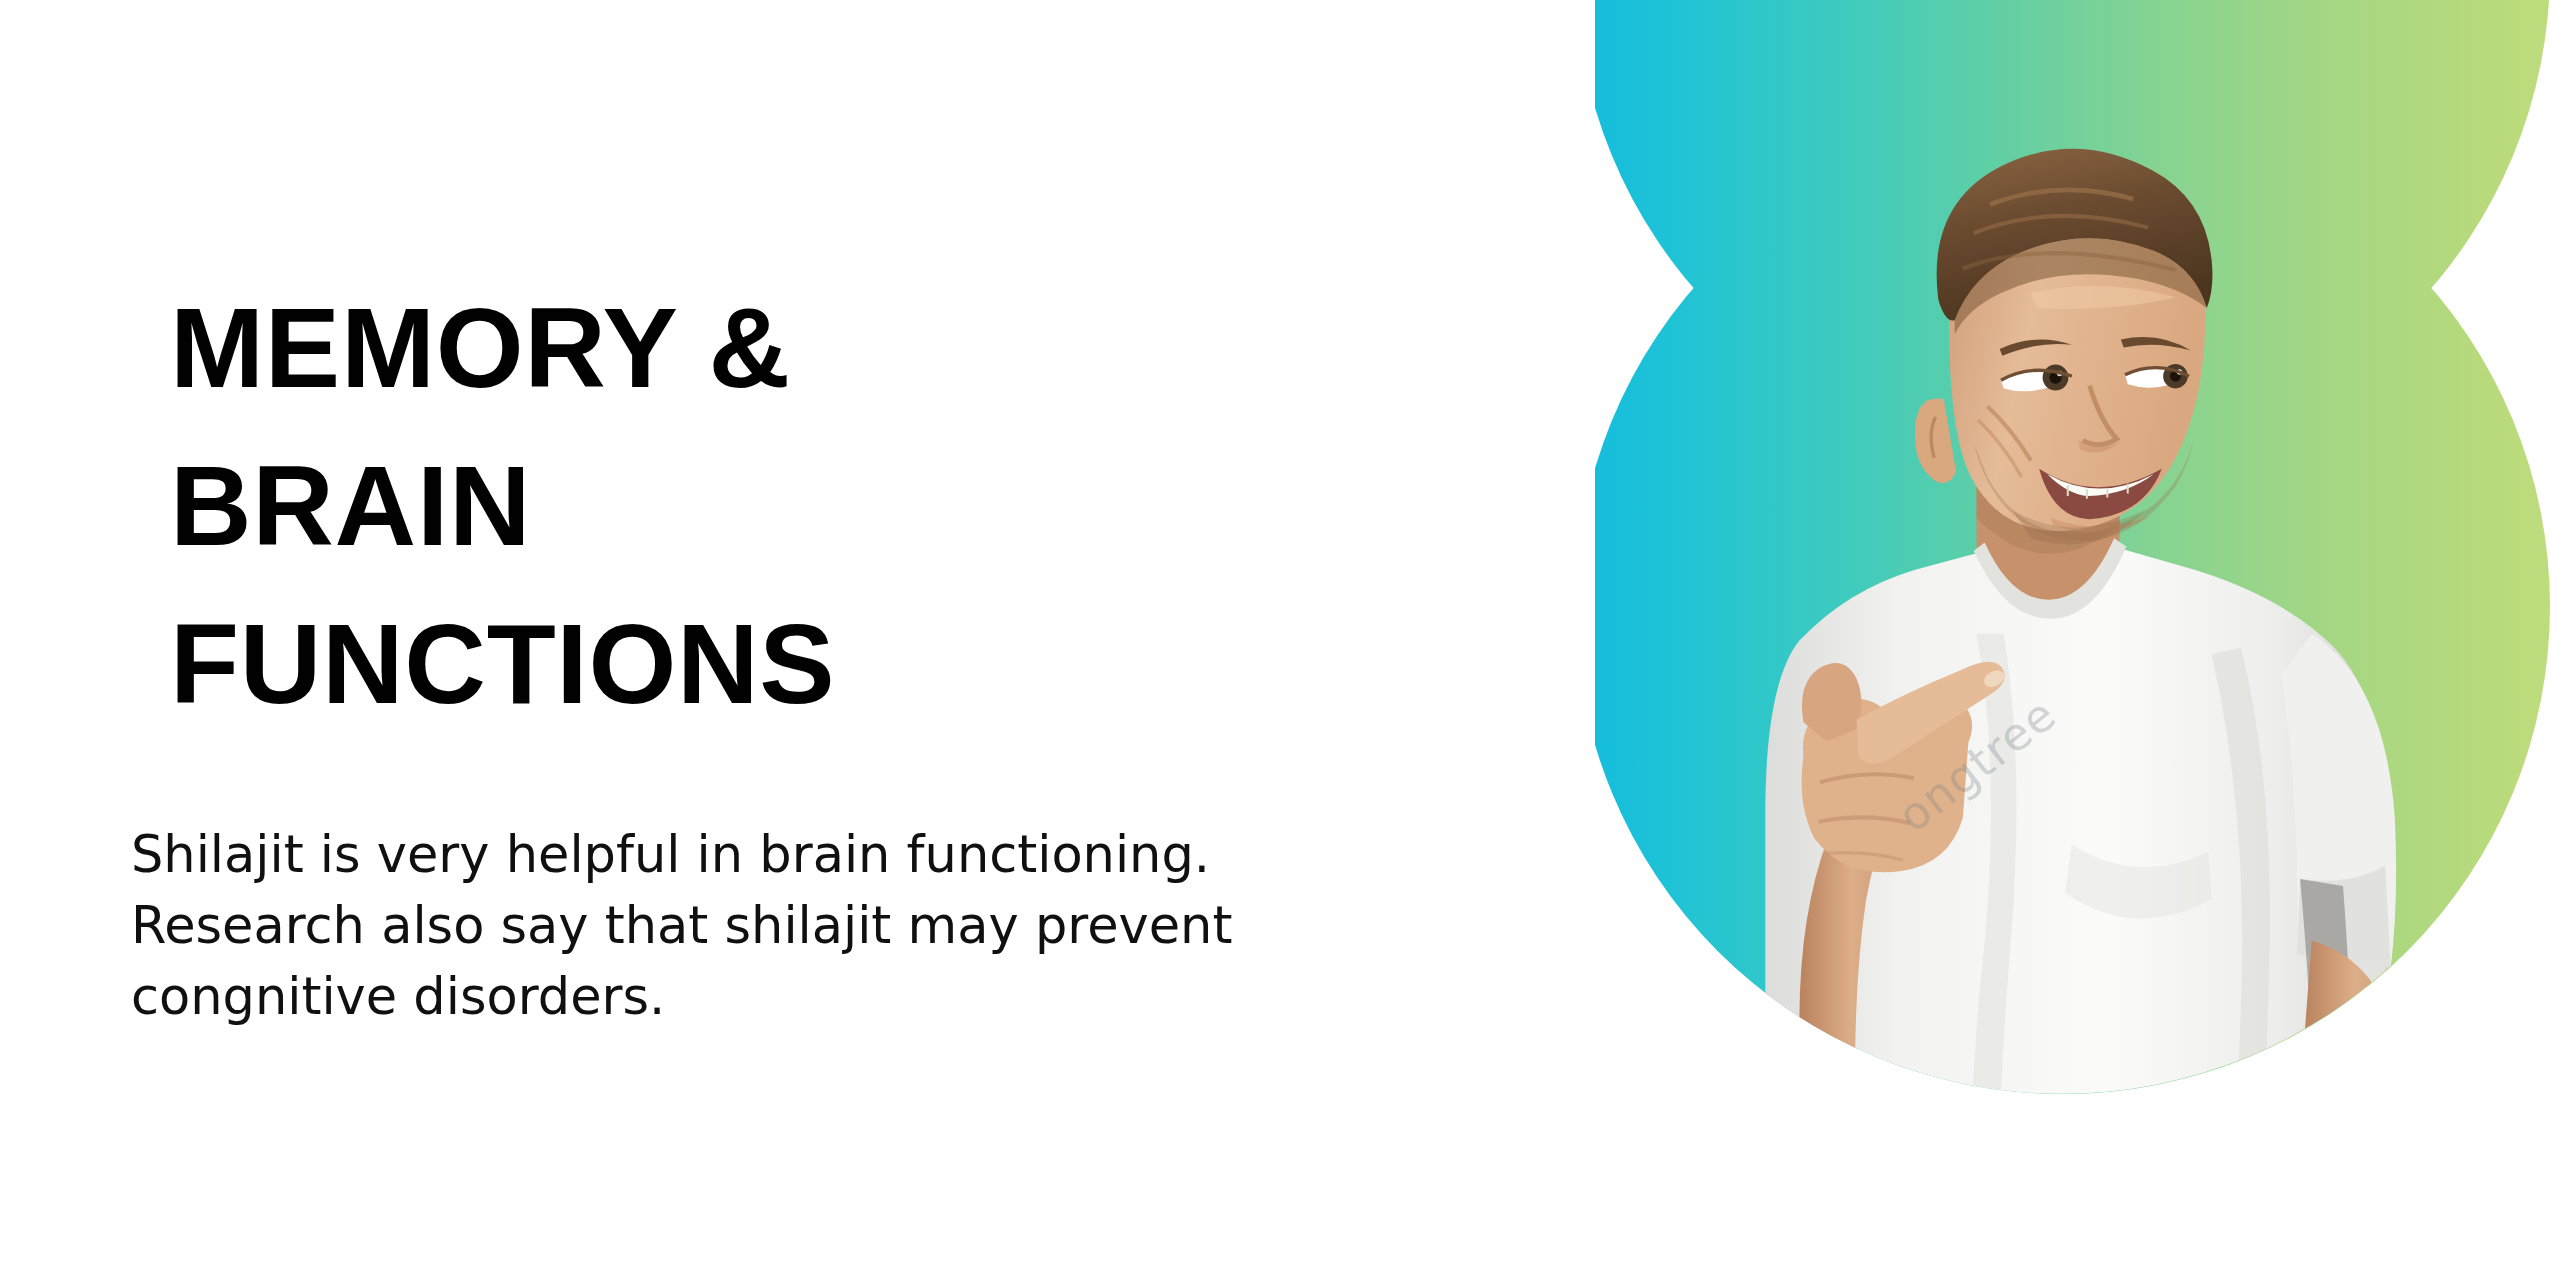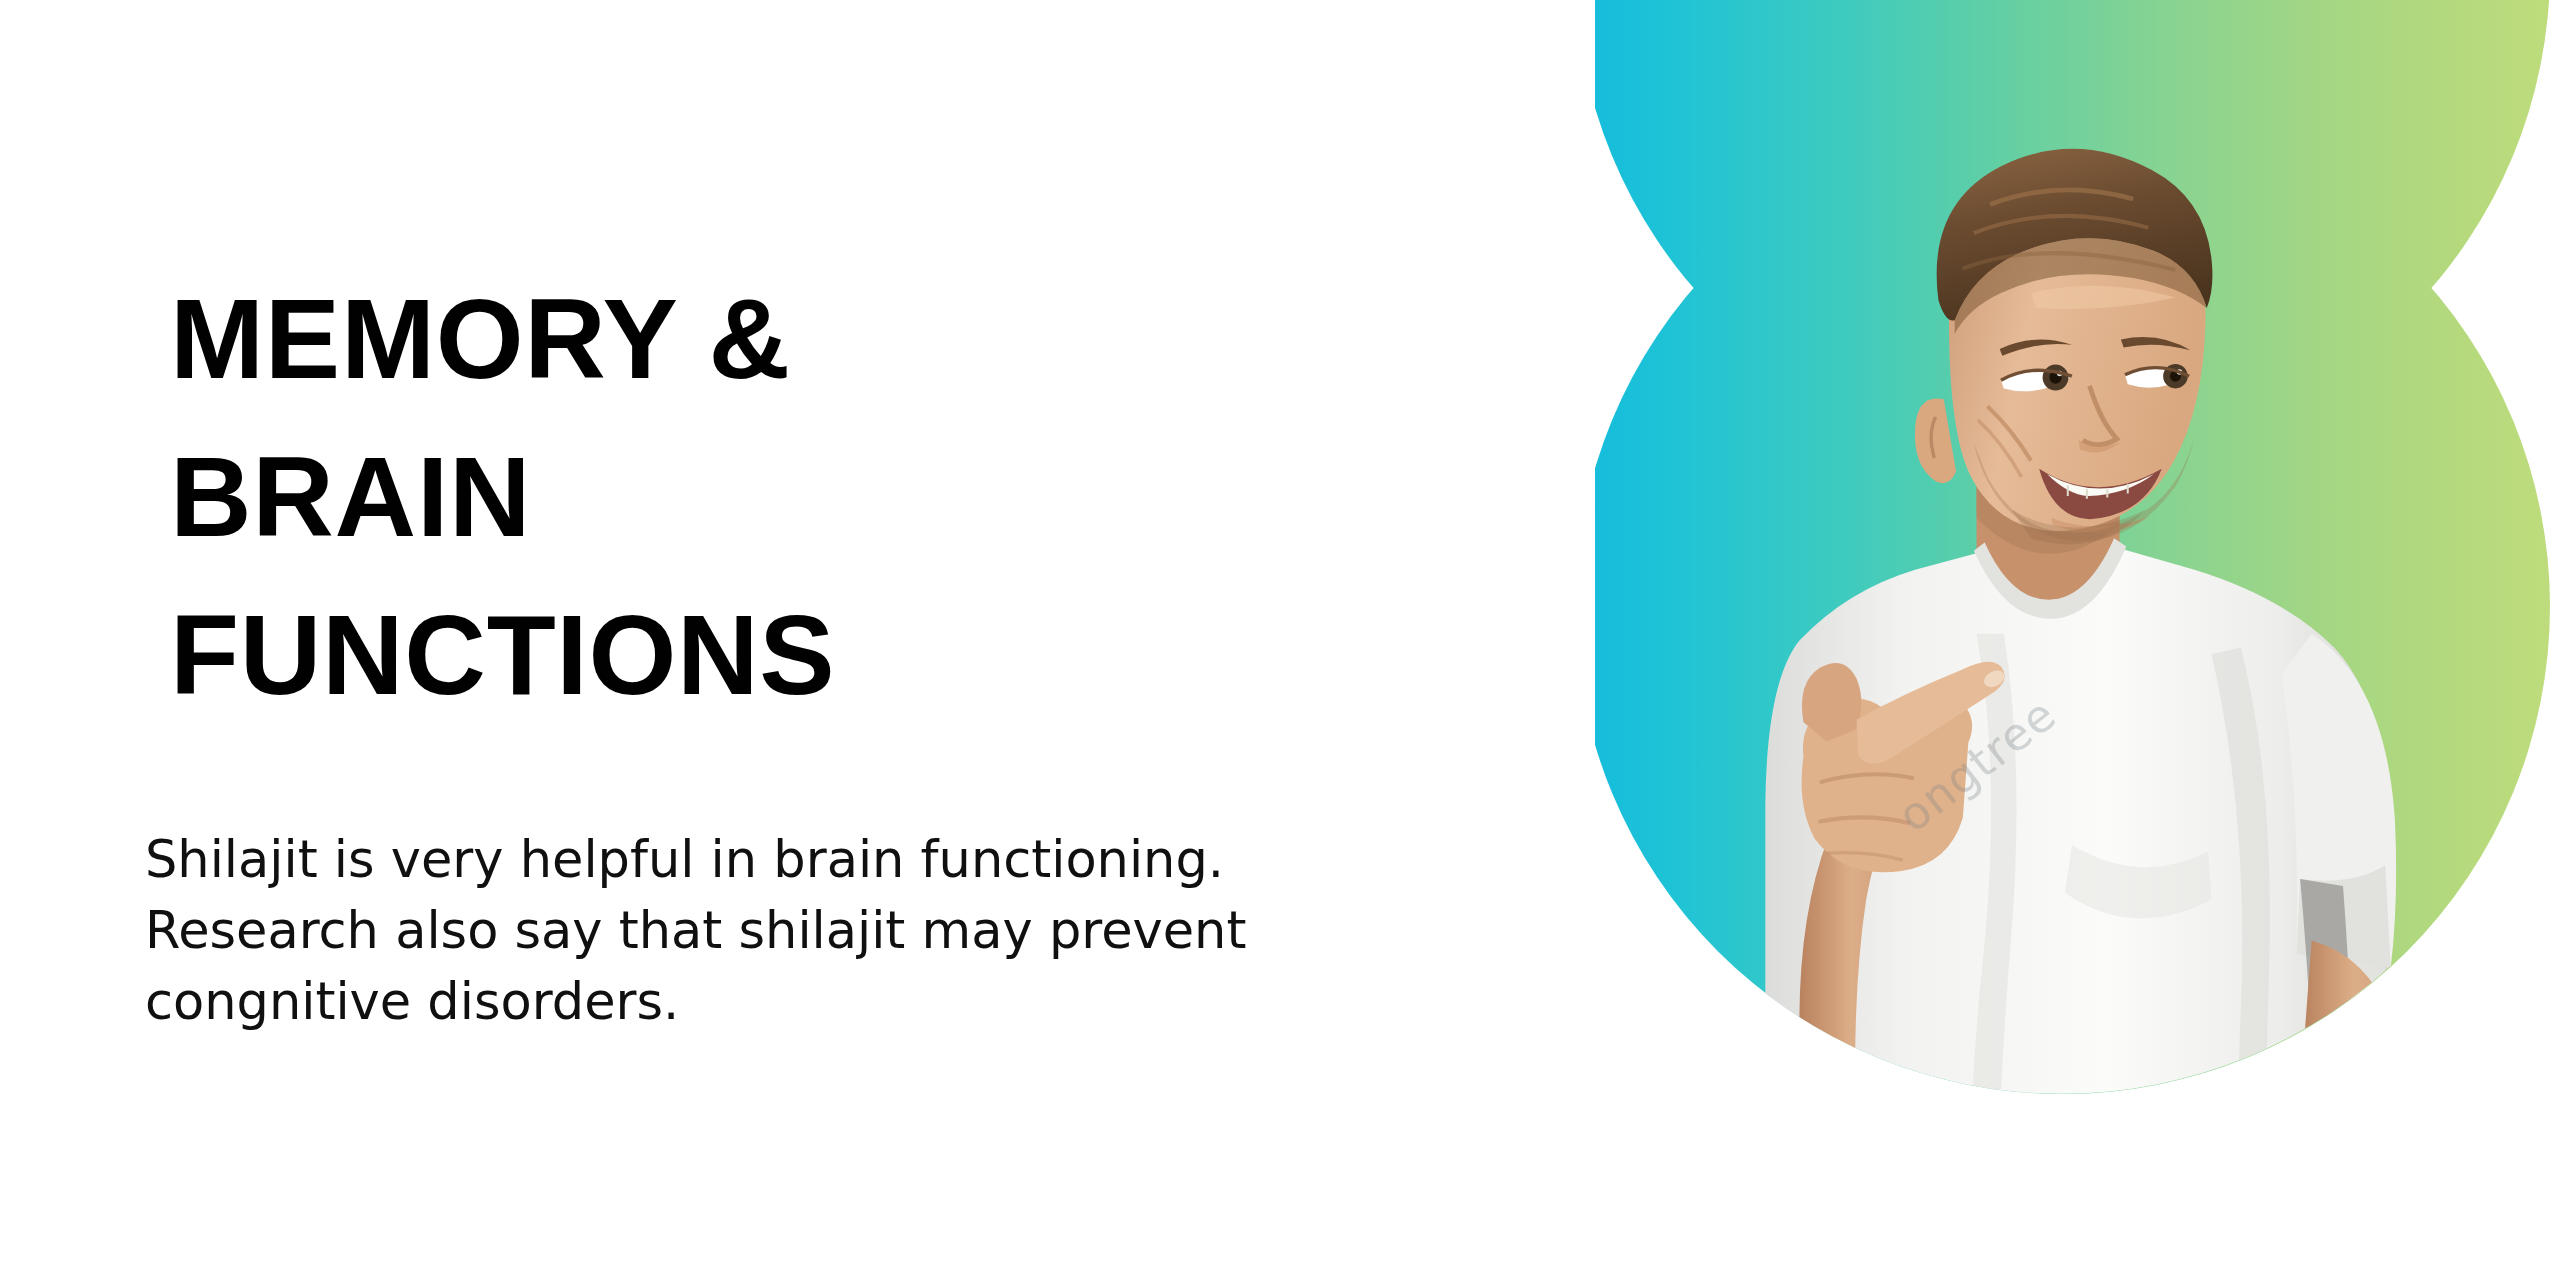--- a/index.html
+++ b/index.html
@@ -16,39 +16,39 @@
     width: 2576px;
     height: 1288px;
     background: #ffffff;
     overflow: hidden;
   }
 
   
   .text-column {
     position: absolute;
     left: 129px;
-    top: 260px;
+    top: 269px;
     width: 1295px;
   }
 
   .headline {
     margin: 0;
     padding: 0 0 0 41px;
     font-family: "Liberation Sans", sans-serif;
     font-weight: 700;
     font-size: 113px;
     line-height: 158px;
     letter-spacing: 0.7px;
     color: #010101;
     max-width: 763px;
     text-transform: uppercase;
   }
 
   .body-copy {
-    margin: 16px;
+    margin: 2px;
     padding: 74px 0 0 0;
     font-family: "DejaVu Sans", sans-serif;
     font-weight: 400;
     font-size: 51px;
     line-height: 71px;
     color: #101010;
     max-width: 1281px;
   }
 
   

